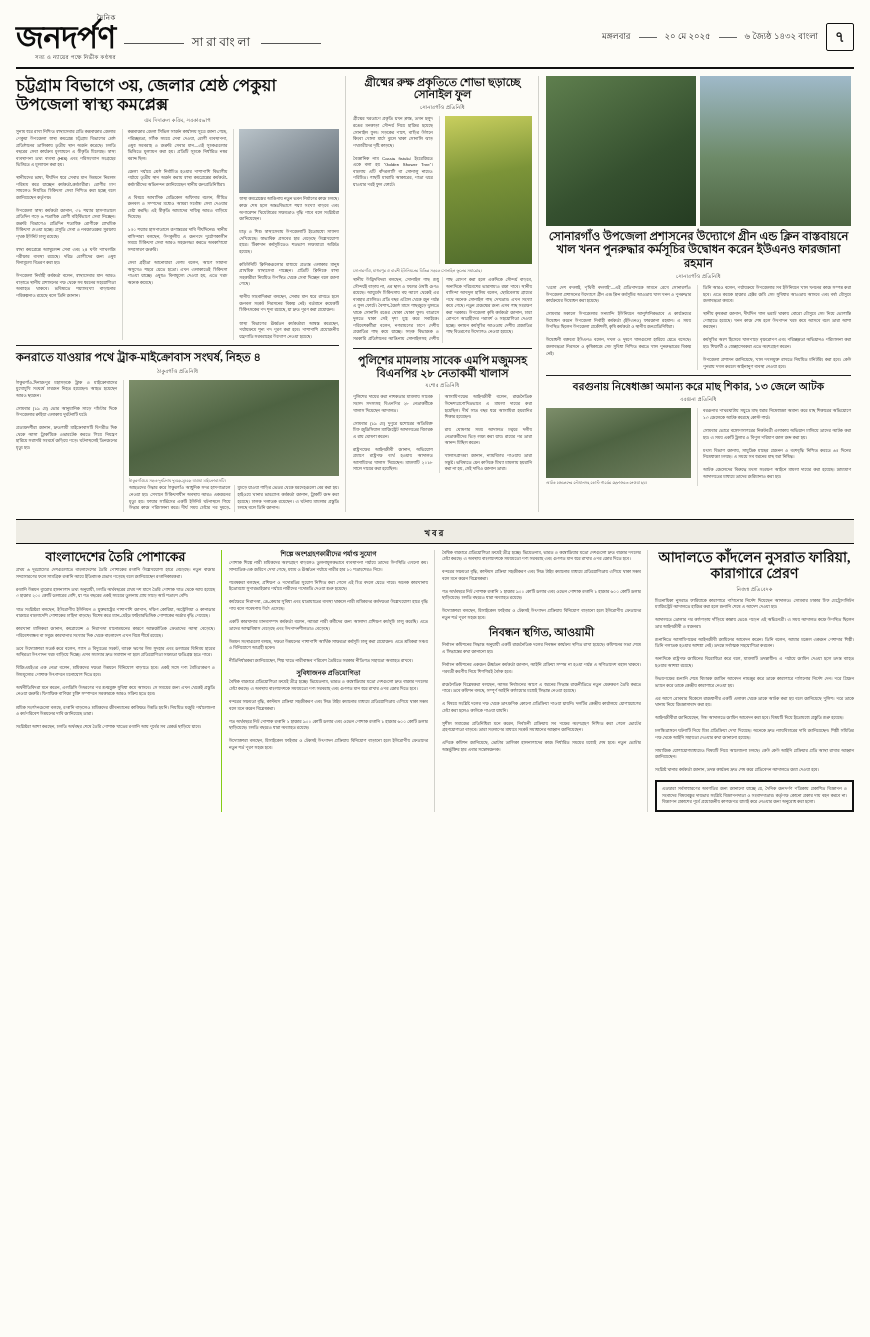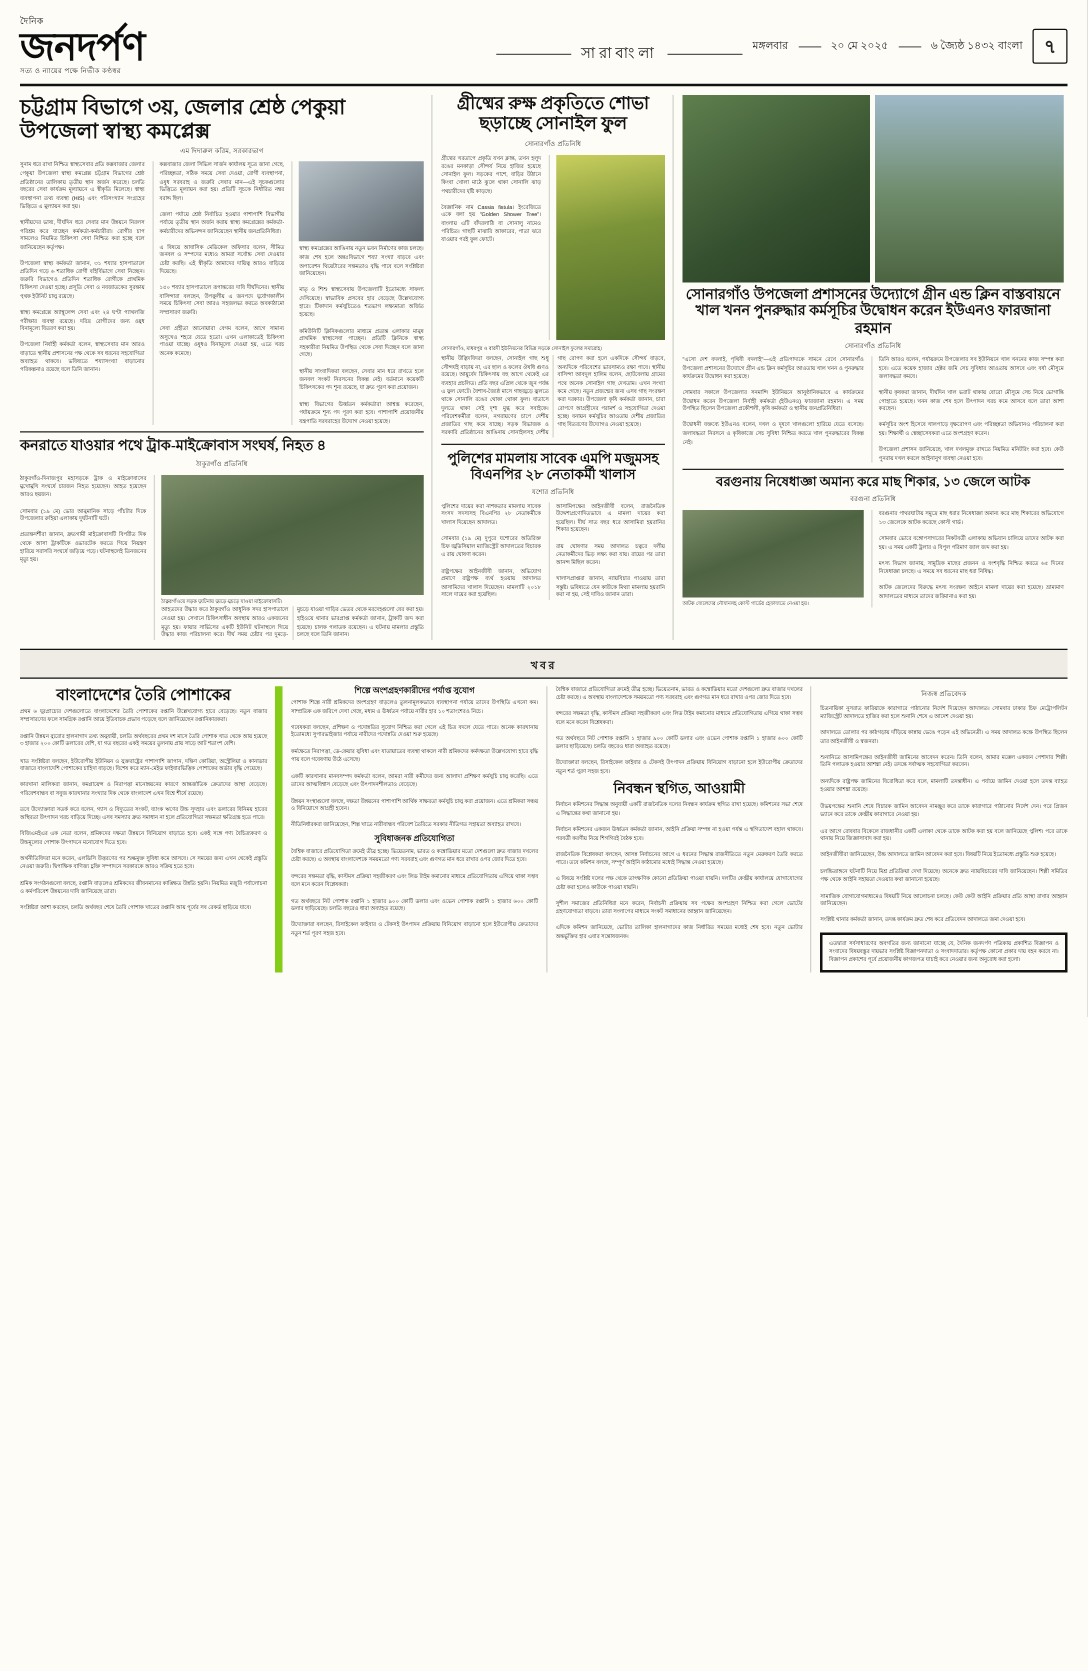--- a/index.html
+++ b/index.html
@@ -20,21 +20,21 @@
   }
   
   .masthead {
     display: flex;
     align-items: center;
     justify-content: space-between;
     border-bottom: 2px solid #111;
     padding-bottom: 6px;
   }
   .mast-left { display: flex; align-items: flex-start; gap: 6px; }
-  .mast-logo-box { text-align: left; line-height: 1; }
+  .mast-logo-box { text-align: right; line-height: 1; }
   .mast-kicker {
     font-size: 7px;
     letter-spacing: .5px;
     color: #222;
     margin-bottom: 1px;
   }
   .mast-title {
     font-family: "Liberation Serif", serif;
     font-size: 31px;
     font-weight: bold;
@@ -43,21 +43,21 @@
     color: #0c0c0c;
   }
   .mast-sub {
     font-size: 5.5px;
     color: #333;
     margin-top: 2px;
     letter-spacing: .3px;
   }
   .mast-center {
     flex: 1;
-    text-align: right;
+    text-align: left;
     font-size: 12px;
     letter-spacing: 3px;
     color: #222;
     position: relative;
     top: 6px;
   }
   .mast-center .rule {
     display: inline-block;
     width: 60px;
     border-top: 1px solid #555;
@@ -250,21 +250,21 @@
 
 ফায়ার সার্ভিসের একটি ইউনিট ঘটনাস্থলে গিয়ে উদ্ধার কাজ পরিচালনা করে। দীর্ঘ সময় চেষ্টার পর দুমড়ে-মুচড়ে যাওয়া গাড়ির ভেতর থেকে মরদেহগুলো বের করা হয়।
 
 হাইওয়ে থানার ভারপ্রাপ্ত কর্মকর্তা জানান, ট্রাকটি জব্দ করা হয়েছে। চালক পলাতক রয়েছেন। এ ঘটনায় মামলার প্রস্তুতি চলছে বলে তিনি জানান।</div>
           </div>
         </div>
       </div>
     </div>
 
     <div class="col colsep" style="width:186px">
-      <div class="hl" style="font-size:14px;text-align:center">গ্রীষ্মের রুক্ষ প্রকৃতিতে শোভা ছড়াচ্ছে সোনাইল ফুল</div>
+      <div class="hl" style="font-size:11px;text-align:center">গ্রীষ্মের রুক্ষ প্রকৃতিতে শোভা ছড়াচ্ছে সোনাইল ফুল</div>
       <div class="byline">সোনারগাঁও প্রতিনিধি</div>
       <div style="display:flex;gap:6px">
         <div style="width:86px">
           <div class="body-txt" style="white-space:pre-line">গ্রীষ্মের খরতাপে প্রকৃতি যখন ক্লান্ত, তখন হলুদ রঙের মনকাড়া সৌন্দর্য নিয়ে হাজির হয়েছে সোনাইল ফুল। সড়কের পাশে, বাড়ির উঠানে কিংবা খোলা মাঠে ঝুলে থাকা সোনালি ঝাড় পথচারীদের দৃষ্টি কাড়ছে।
 
 বৈজ্ঞানিক নাম Cassia fistula। ইংরেজিতে একে বলা হয় "Golden Shower Tree"। বাংলায় এটি বাঁদরলাঠি বা সোনালু নামেও পরিচিত। গাছটি মাঝারি আকারের, পাতা ঝরে যাওয়ার পরই ফুল ফোটে।</div>
         </div>
         <div style="width:94px;border-left:1px solid #d6d6d0;padding-left:5px">
           <div class="photo grn" style="height:148px"></div>
         </div>
@@ -353,21 +353,21 @@
       </div>
     </div>
   </div>
 
   <div class="band">
     <span>খবর</span>
   </div>
 
   <div style="display:flex;gap:7px">
 
-    <div style="width:205px;border-right:6px solid #84cc16;padding-right:6px">
+    <div style="width:205px;border-right:1px solid #84cc16;padding-right:6px">
       <div class="hl" style="font-size:12.5px;text-align:center">বাংলাদেশের তৈরি পোশাকের</div>
       <div class="body-txt" style="margin-top:3px;white-space:pre-line">প্রথম ৬ দূরপ্রাচ্যের দেশগুলোতে বাংলাদেশের তৈরি পোশাকের রপ্তানি উল্লেখযোগ্য হারে বেড়েছে। নতুন বাজার সম্প্রসারণের ফলে সামগ্রিক রপ্তানি আয়ে ইতিবাচক প্রভাব পড়েছে বলে জানিয়েছেন রপ্তানিকারকরা।
 
 রপ্তানি উন্নয়ন ব্যুরোর হালনাগাদ তথ্য অনুযায়ী, চলতি অর্থবছরের প্রথম দশ মাসে তৈরি পোশাক খাত থেকে আয় হয়েছে ৩ হাজার ২০০ কোটি ডলারের বেশি, যা গত বছরের একই সময়ের তুলনায় প্রায় সাড়ে আট শতাংশ বেশি।
 
 খাত সংশ্লিষ্টরা বলছেন, ইউরোপীয় ইউনিয়ন ও যুক্তরাষ্ট্রের পাশাপাশি জাপান, দক্ষিণ কোরিয়া, অস্ট্রেলিয়া ও কানাডার বাজারে বাংলাদেশি পোশাকের চাহিদা বাড়ছে। বিশেষ করে ম্যান-মেইড ফাইবারভিত্তিক পোশাকের অর্ডার বৃদ্ধি পেয়েছে।
 
 কারখানা মালিকরা জানান, কমপ্লায়েন্স ও নিরাপত্তা মানোন্নয়নের কারণে আন্তর্জাতিক ক্রেতাদের আস্থা বেড়েছে। পরিবেশবান্ধব বা সবুজ কারখানার সংখ্যার দিক থেকে বাংলাদেশ এখন বিশ্বে শীর্ষে রয়েছে।
 
 তবে উদ্যোক্তারা সতর্ক করে বলেন, গ্যাস ও বিদ্যুতের সংকট, ব্যাংক ঋণের উচ্চ সুদহার এবং ডলারের বিনিময় হারের অস্থিরতা উৎপাদন খরচ বাড়িয়ে দিচ্ছে। এসব সমস্যার দ্রুত সমাধান না হলে প্রতিযোগিতা সক্ষমতা ক্ষতিগ্রস্ত হতে পারে।
@@ -420,20 +420,21 @@
 রাজনৈতিক বিশ্লেষকরা বলছেন, আসন্ন নির্বাচনের আগে এ ধরনের সিদ্ধান্ত রাজনীতিতে নতুন মেরুকরণ তৈরি করতে পারে। তবে কমিশন বলছে, সম্পূর্ণ আইনি কাঠামোর মধ্যেই সিদ্ধান্ত নেওয়া হয়েছে।
 
 এ বিষয়ে সংশ্লিষ্ট দলের পক্ষ থেকে তাৎক্ষণিক কোনো প্রতিক্রিয়া পাওয়া যায়নি। দলটির কেন্দ্রীয় কার্যালয়ে যোগাযোগের চেষ্টা করা হলেও কাউকে পাওয়া যায়নি।
 
 সুশীল সমাজের প্রতিনিধিরা মনে করেন, নির্বাচনী প্রক্রিয়ায় সব পক্ষের অংশগ্রহণ নিশ্চিত করা গেলে ভোটের গ্রহণযোগ্যতা বাড়বে। তারা সংলাপের মাধ্যমে সংকট সমাধানের আহ্বান জানিয়েছেন।
 
 এদিকে কমিশন জানিয়েছে, ভোটার তালিকা হালনাগাদের কাজ নির্ধারিত সময়ের মধ্যেই শেষ হবে। নতুন ভোটার অন্তর্ভুক্তির হার এবার সন্তোষজনক।</div>
     </div>
 
     <div style="width:205px">
+      <div class="hl" style="font-size:14px;text-align:center">আদালতে কাঁদলেন নুসরাত ফারিয়া, কারাগারে প্রেরণ</div>
       <div class="byline">নিজস্ব প্রতিবেদক</div>
       <div class="body-txt" style="white-space:pre-line">চিত্রনায়িকা নুসরাত ফারিয়াকে কারাগারে পাঠানোর নির্দেশ দিয়েছেন আদালত। সোমবার ঢাকার চিফ মেট্রোপলিটন ম্যাজিস্ট্রেট আদালতে হাজির করা হলে শুনানি শেষে এ আদেশ দেওয়া হয়।
 
 আদালতে তোলার পর কাঠগড়ায় দাঁড়িয়ে কান্নায় ভেঙে পড়েন এই অভিনেত্রী। এ সময় আদালত কক্ষে উপস্থিত ছিলেন তার আইনজীবী ও স্বজনরা।
 
 শুনানিতে আসামিপক্ষের আইনজীবী জামিনের আবেদন করেন। তিনি বলেন, আমার মক্কেল একজন পেশাদার শিল্পী। তিনি পলাতক হওয়ার আশঙ্কা নেই। তদন্তে সর্বাত্মক সহযোগিতা করবেন।
 
 অন্যদিকে রাষ্ট্রপক্ষ জামিনের বিরোধিতা করে বলে, মামলাটি তদন্তাধীন। এ পর্যায়ে জামিন দেওয়া হলে তদন্ত ব্যাহত হওয়ার আশঙ্কা রয়েছে।
 
 উভয়পক্ষের শুনানি শেষে বিচারক জামিন আবেদন নামঞ্জুর করে তাকে কারাগারে পাঠানোর নির্দেশ দেন। পরে প্রিজন ভ্যানে করে তাকে কেন্দ্রীয় কারাগারে নেওয়া হয়।

